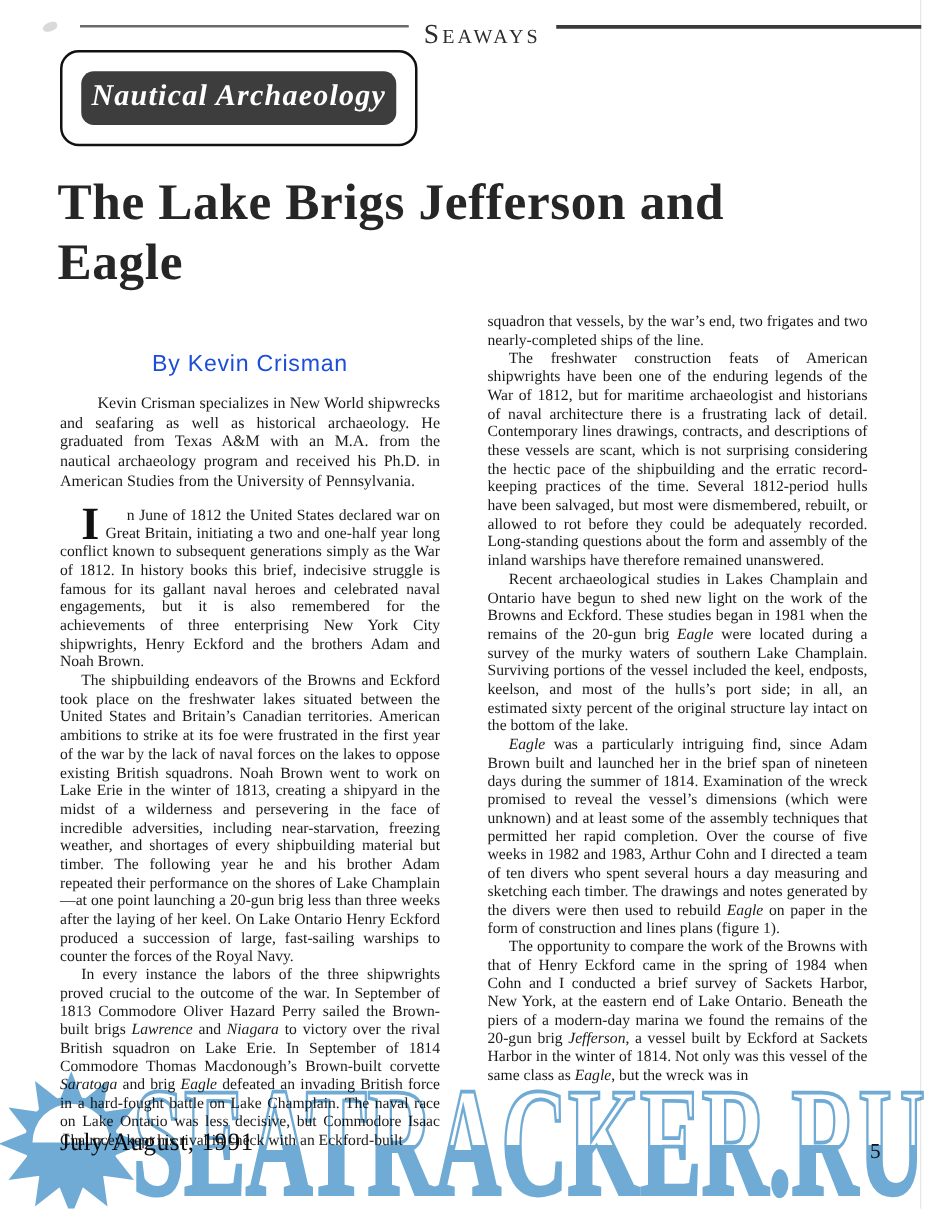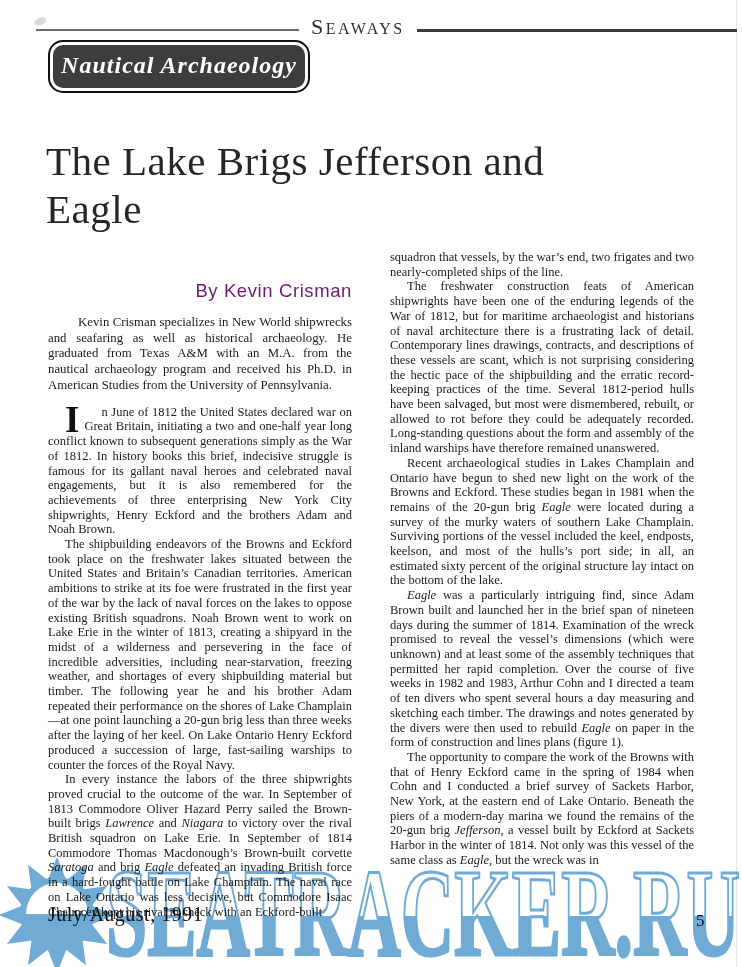--- a/index.html
+++ b/index.html
@@ -1,53 +1,53 @@
 <!DOCTYPE html>
 <html><head>
 <meta charset="utf-8">
 <style>
   html,body{margin:0;padding:0;}
   body{
     width:742px;height:967px;position:relative;background:#ffffff;
     font-family:"Liberation Serif", serif;color:#1a1a1a;overflow:hidden;
   }
   
-  .masthead{position:absolute;left:36px;right:5px;top:14px;display:flex;align-items:center;}
+  .masthead{position:absolute;left:64px;right:5px;top:14px;display:flex;}
   .rule-left{width:263px;height:2px;background:#6a6a6a;margin-top:6px;}
   .rule-right{flex:1;height:3px;background:#3a3a3a;margin-top:6px;}
   .masthead-title{
     padding:0 12px;font-size:16px;letter-spacing:2.5px;color:#2c2c2c;
     font-family:"Liberation Serif", serif;white-space:nowrap;
   }
   .masthead-title::first-letter{font-size:22px;}
   
   .badge{
     position:absolute;left:48px;top:40px;width:252px;
-    border:2.5px solid #111;border-radius:15px;background:#fff;padding:3px;
+    border:2.5px solid #111;border-radius:15px;background:#fff;padding:15px;
   }
   .badge-inner{
     background:#3d3d3d;border-radius:10px;text-align:center;padding:7px 6px 9px 6px;
   }
   .badge-label{
     color:#ffffff;font-style:italic;font-weight:bold;font-size:24px;
     font-family:"Liberation Serif", serif;letter-spacing:1px;white-space:nowrap;
   }
   
   .article-title{
     position:absolute;left:46px;top:110px;width:575px;
-    font-size:41px;line-height:48px;font-weight:normal;color:#262626;
+    font-size:41px;line-height:48px;font-weight:bold;color:#262626;
     font-family:"Liberation Serif", serif;letter-spacing:0.5px;
   }
   
   .col{position:absolute;width:304px;font-size:12.5px;line-height:14.7px;text-align:justify;}
   .col-left{left:48px;top:284px;}
   .col-right{left:390px;top:250px;}
   .byline{
-    font-family:"Liberation Sans", sans-serif;font-size:18.5px;color:#701a75;
-    letter-spacing:0.6px;margin:0 0 16px 0;text-align:right;
+    font-family:"Liberation Sans", sans-serif;font-size:18.5px;color:#1d4ed8;
+    letter-spacing:0.6px;margin:0 0 16px 0;text-align:center;
   }
   .bio{
     font-size:12.8px;line-height:15.8px;margin:0 0 11px 0;
     text-indent:30px;
   }
   .col p.body{margin:0;text-indent:17px;hyphens:auto;}
   .col p.no-indent{text-indent:0;}
   p.drop{text-indent:0;font-family:Liberation Serif, serif;}
   p.drop::first-letter{
     float:left;font-size:37px;line-height:27px;font-weight:bold;

